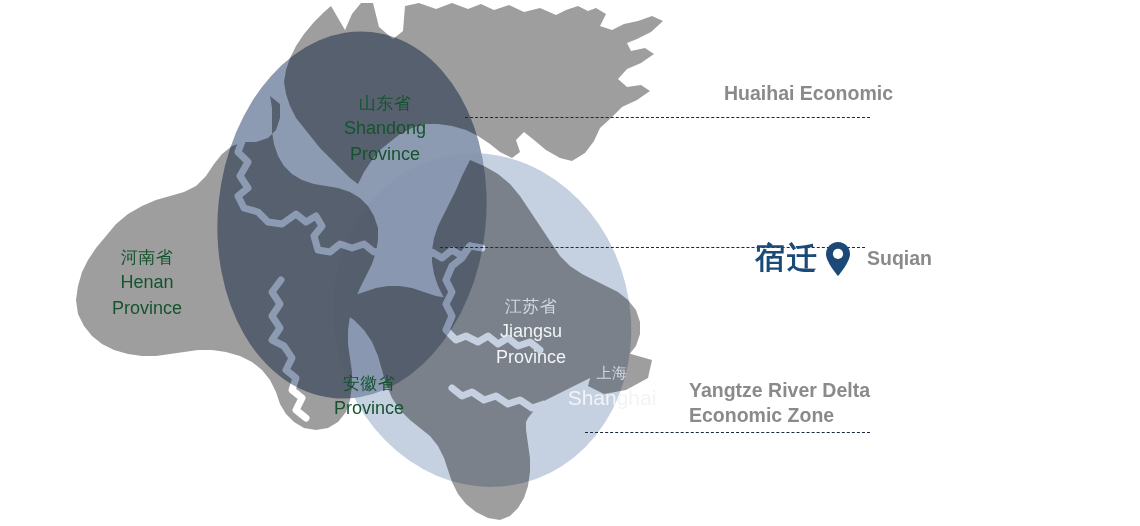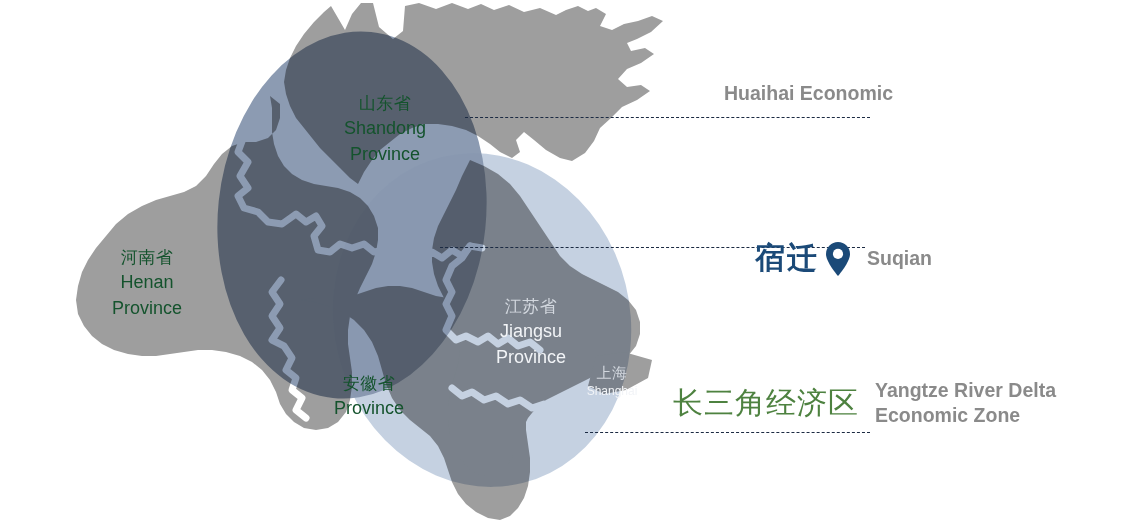--- a/index.html
+++ b/index.html
@@ -45,21 +45,21 @@
   .prov-white { color: #14532d; }
   .prov-dim   { color: #d2d7de; }
   .prov-dim .en { color: #f2f4f7; }
 
   #label-shandong { left: 306px; top: 92px;  width: 158px; }
   #label-henan    { left: 68px;  top: 246px; width: 158px; }
   #label-anhui    { left: 290px; top: 372px; width: 158px; }
   #label-jiangsu  { left: 452px; top: 295px; width: 158px; }
   #label-shanghai { left: 553px; top: 362px; width: 118px; }
   #label-shanghai .cn { font-size: 15px; }
-  #label-shanghai .en { font-size: 12px; }
+  #label-shanghai .en { font-size: 21px; }
 
   
   .leader {
     position: absolute;
     height: 0;
     border-top: 1.4px dashed #1b2a42;
   }
   #leader-huaihai { left: 465px; top: 117px;  width: 405px; }
   #leader-suqian  { left: 440px; top: 247px;  width: 425px; }
   #leader-yangtze { left: 585px; top: 432px;  width: 285px; }
@@ -278,20 +278,19 @@
     <span id="pin-wrap">
       <svg width="30" height="38" viewBox="0 0 30 38" aria-hidden="true">
         <path d="M15 2 C8.4 2 3 7.3 3 13.9 C3 22.4 15 36 15 36 C15 36 27 22.4 27 13.9 C27 7.3 21.6 2 15 2 Z" fill="#1b4a78"></path>
         <circle cx="15" cy="13.9" r="5.1" fill="#ffffff"></circle>
       </svg>
     </span>
     <div class="en-title">Suqian</div>
   </div>
 
   <div class="callout" id="callout-yangtze">
-    <div class="cn-title cn-green">长三角经济区</div>
     <div>
       <div class="en-title">Yangtze River Delta</div>
       <div class="en-title">Economic Zone</div>
     </div>
   </div>
 
 </div>
 
 </body></html>

